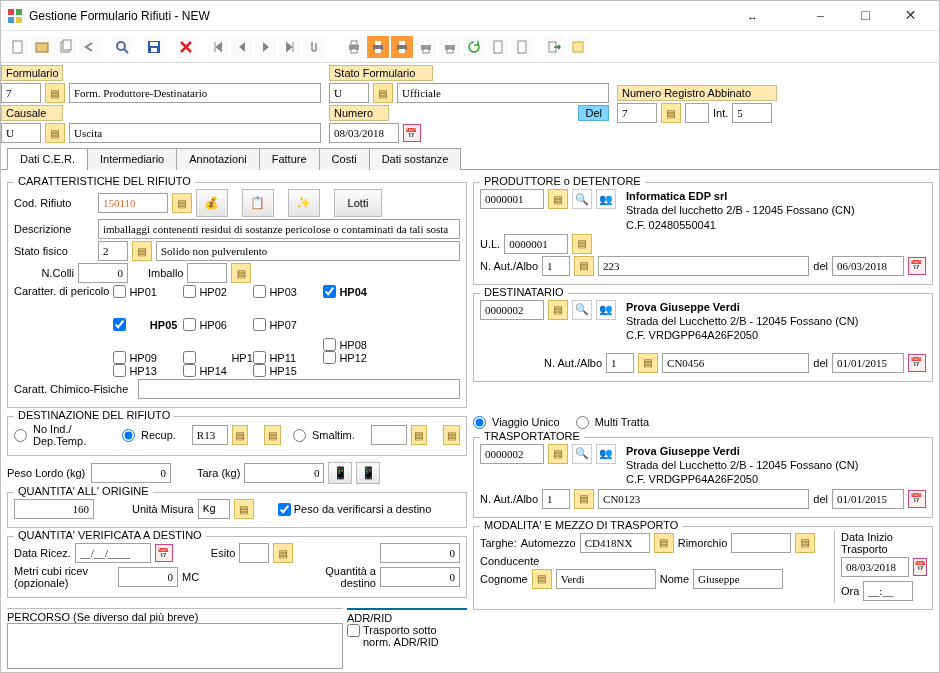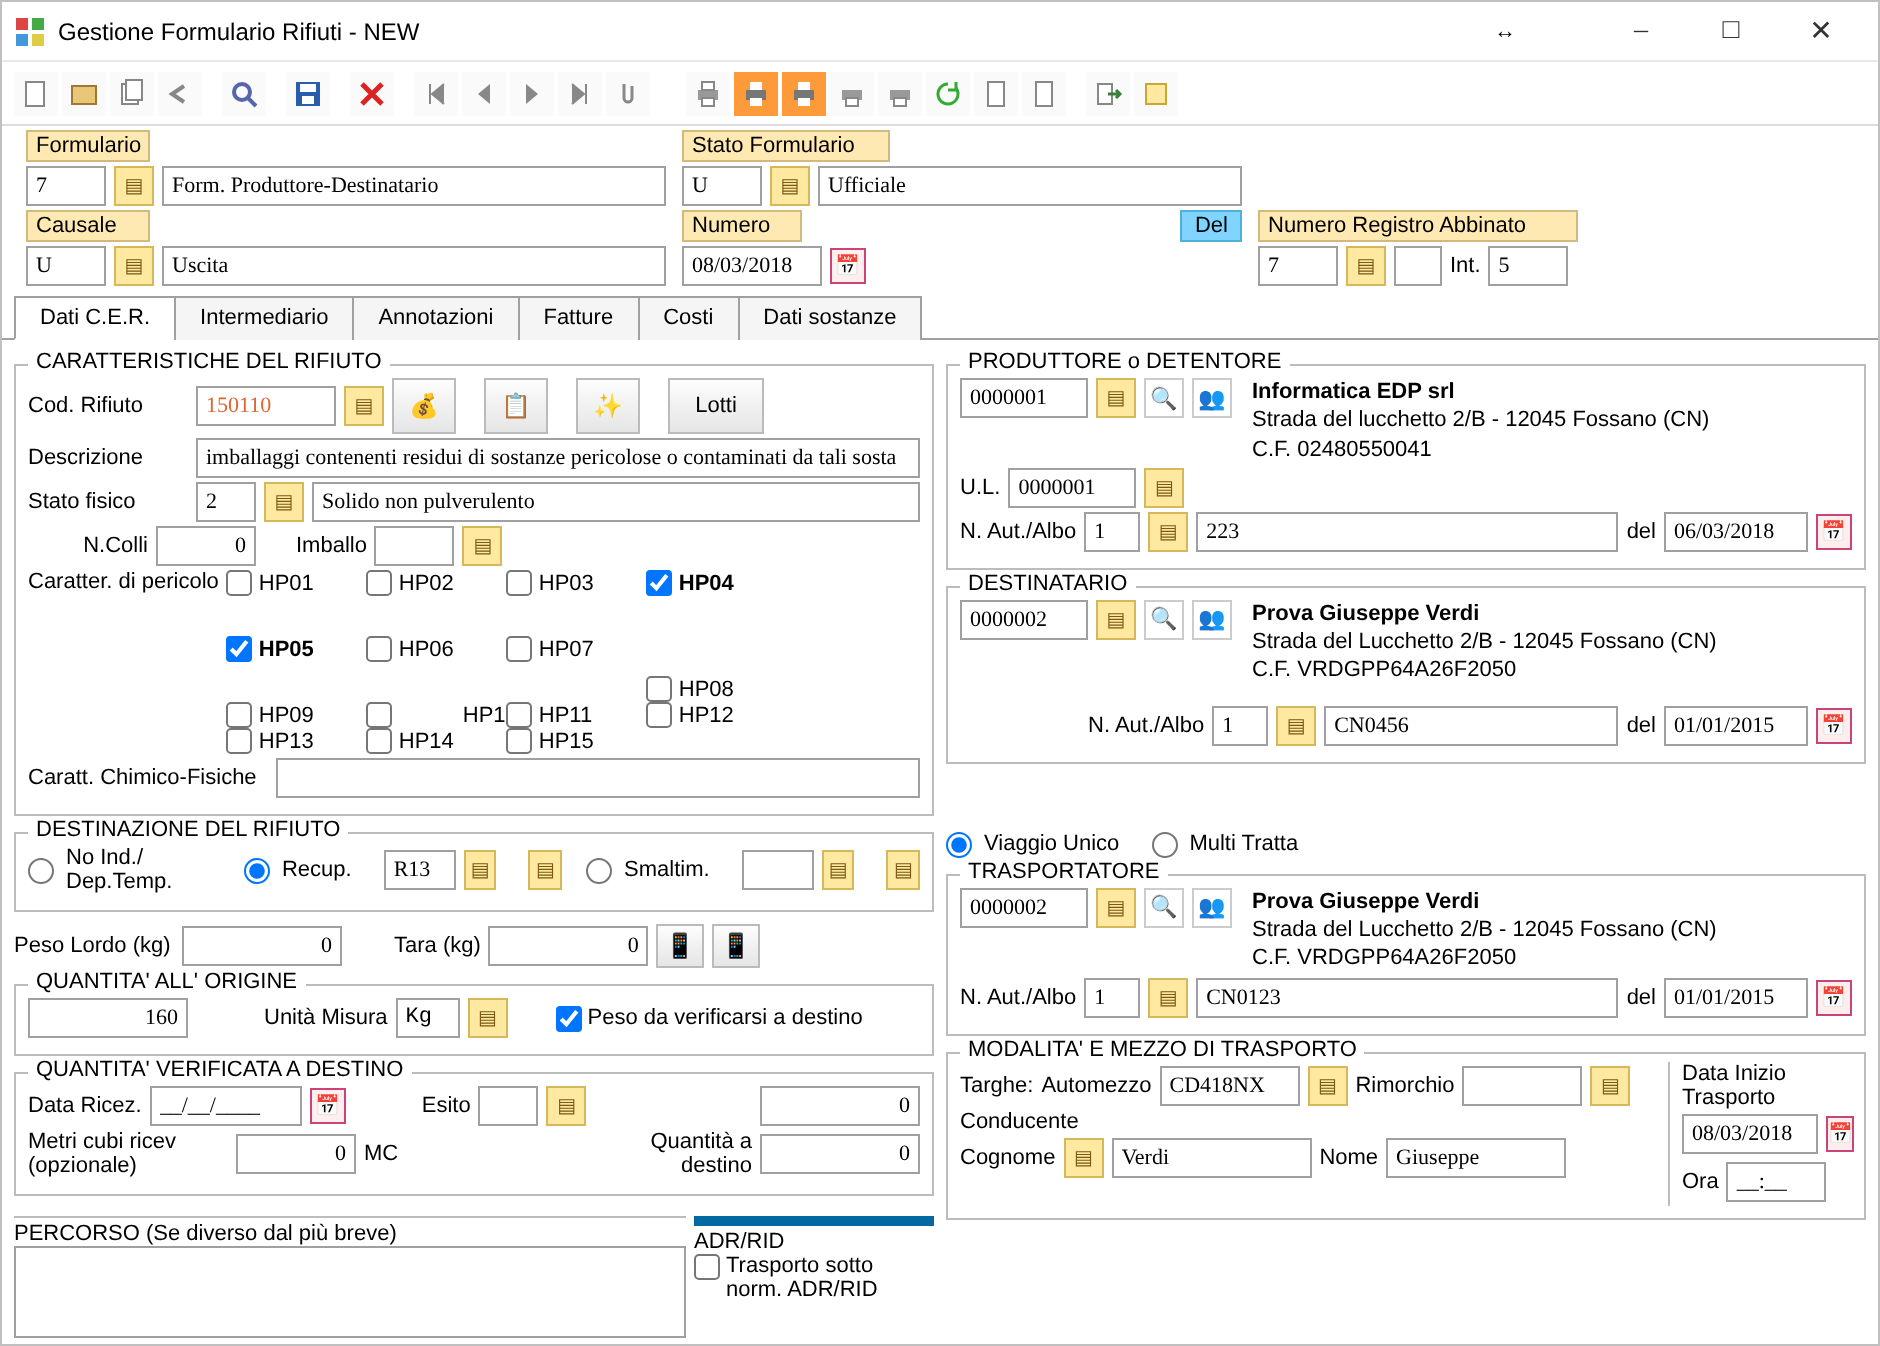--- a/index.html
+++ b/index.html
@@ -7,21 +7,21 @@
 .window { width: 940px; height: 673px; background: #fff; border: 1px solid #c0c0c0; display: flex; flex-direction: column; }
 .titlebar { height: 30px; display: flex; align-items: center; padding: 0 6px; background: #fff; border-bottom: 1px solid #e8e8e8; }
 .titlebar .icon { width: 16px; height: 16px; margin-right: 6px; }
 .titlebar .title { flex: 1; font-size: 12px; }
 .winbtns { display: flex; gap: 0; }
 .winbtn { width: 45px; height: 28px; display: flex; align-items: center; justify-content: center; font-size: 14px; font-family: "Segoe UI Symbol"; color: #333; }
 .toolbar { height: 32px; display: flex; align-items: center; padding: 2px 6px; gap: 2px; border-bottom: 1px solid #ddd; }
 .tbbtn { width: 22px; height: 22px; display: flex; align-items: center; justify-content: center; border: 1px solid transparent; background: #fafafa; }
 .tbsep { width: 6px; }
 .tbbtn svg { width: 16px; height: 16px; }
-.hdrrow { display: flex; gap: 8px; padding: 2px 8px 2px 12px; align-items: flex-end; }
+.hdrrow { display: flex; gap: 8px; padding: 2px 8px 2px 0; align-items: center; }
 .fieldset-lite { display: flex; flex-direction: column; gap: 2px; }
 .lbl { font-size: 11px; color: #000; background: #ffe9b3; border: 1px solid #d0ba7d; padding: 1px 4px; display: inline-block; }
 .lbl.plain { background: transparent; border: none; padding: 0; }
 .row { display: flex; align-items: center; gap: 4px; }
 input[type=text], input.txt, select, .ro { font: 11px "Segoe UI"; height: 20px; padding: 1px 4px; border: 1px solid #a0a0a0; background: #fff; }
 .ro-blue { background: #7fd5ff; }
 .btn-mini { width: 20px; height: 20px; border: 1px solid #d6b85a; background: #ffe9a0; display: inline-flex; align-items: center; justify-content: center; font-size: 10px; color: #7a5a10; }
 .btn-silver { width: 32px; height: 28px; border: 1px solid #bbb; background: linear-gradient(#fdfdfd,#e5e5e5); display: inline-flex; align-items: center; justify-content: center; font-size: 12px; }
 .tabs { display: flex; border-bottom: 1px solid #a0a0a0; padding: 0 6px; margin-top: 2px; }
 .tab { padding: 4px 12px; border: 1px solid #a0a0a0; border-bottom: none; background: #f5f5f5; margin-right: -1px; position: relative; top: 1px; }
@@ -304,21 +304,21 @@
                 <span>HP02</span>
               </label>
               <label class="chk" style="width: 64px;">
                 <input type="checkbox" style="">
                 <span>HP03</span>
               </label>
               <label class="chk" style="width: 64px;">
                 <input type="checkbox" checked="" style="">
                 <span style="font-weight: bold;">HP04</span>
               </label>
-              <label class="chk" style="width: 64px;">
+              <label class="chk" style="width: 64px; justify-content: space-between;">
                 <input type="checkbox" checked="" style="">
                 <span style="font-weight: bold;">HP05</span>
               </label>
               <label class="chk" style="width: 64px;">
                 <input type="checkbox" style="">
                 <span>HP06</span>
               </label>
               <label class="chk" style="width: 64px;">
                 <input type="checkbox" style="">
                 <span>HP07</span>
@@ -437,21 +437,21 @@
           <input class="txt" style="width: 80px; text-align: right;" value="0">
         </div>
       </div>
 
       <div class="row" style="align-items:flex-start;margin-top:8px;gap:4px">
         <div style="flex:1">
           <div style="border-top:1px solid #bcbcbc;padding-top:2px">PERCORSO (Se diverso dal più breve)</div>
           <textarea style="width: 100%; height: 46px;"></textarea>
         </div>
         <div style="width:120px">
-          <div style="border-top:5px solid #0369a1;padding-top:2px">ADR/RID</div>
+          <div style="border-top:2px solid #0369a1;padding-top:2px">ADR/RID</div>
           <label class="chk" style="align-items:flex-start">
               <input type="checkbox" style=""> 
               <span style="width:90px">Trasporto sotto norm. ADR/RID</span>
             </label>
         </div>
       </div>
     </div>
 
     <div class="col" style="flex:1">
       <div class="gb">

